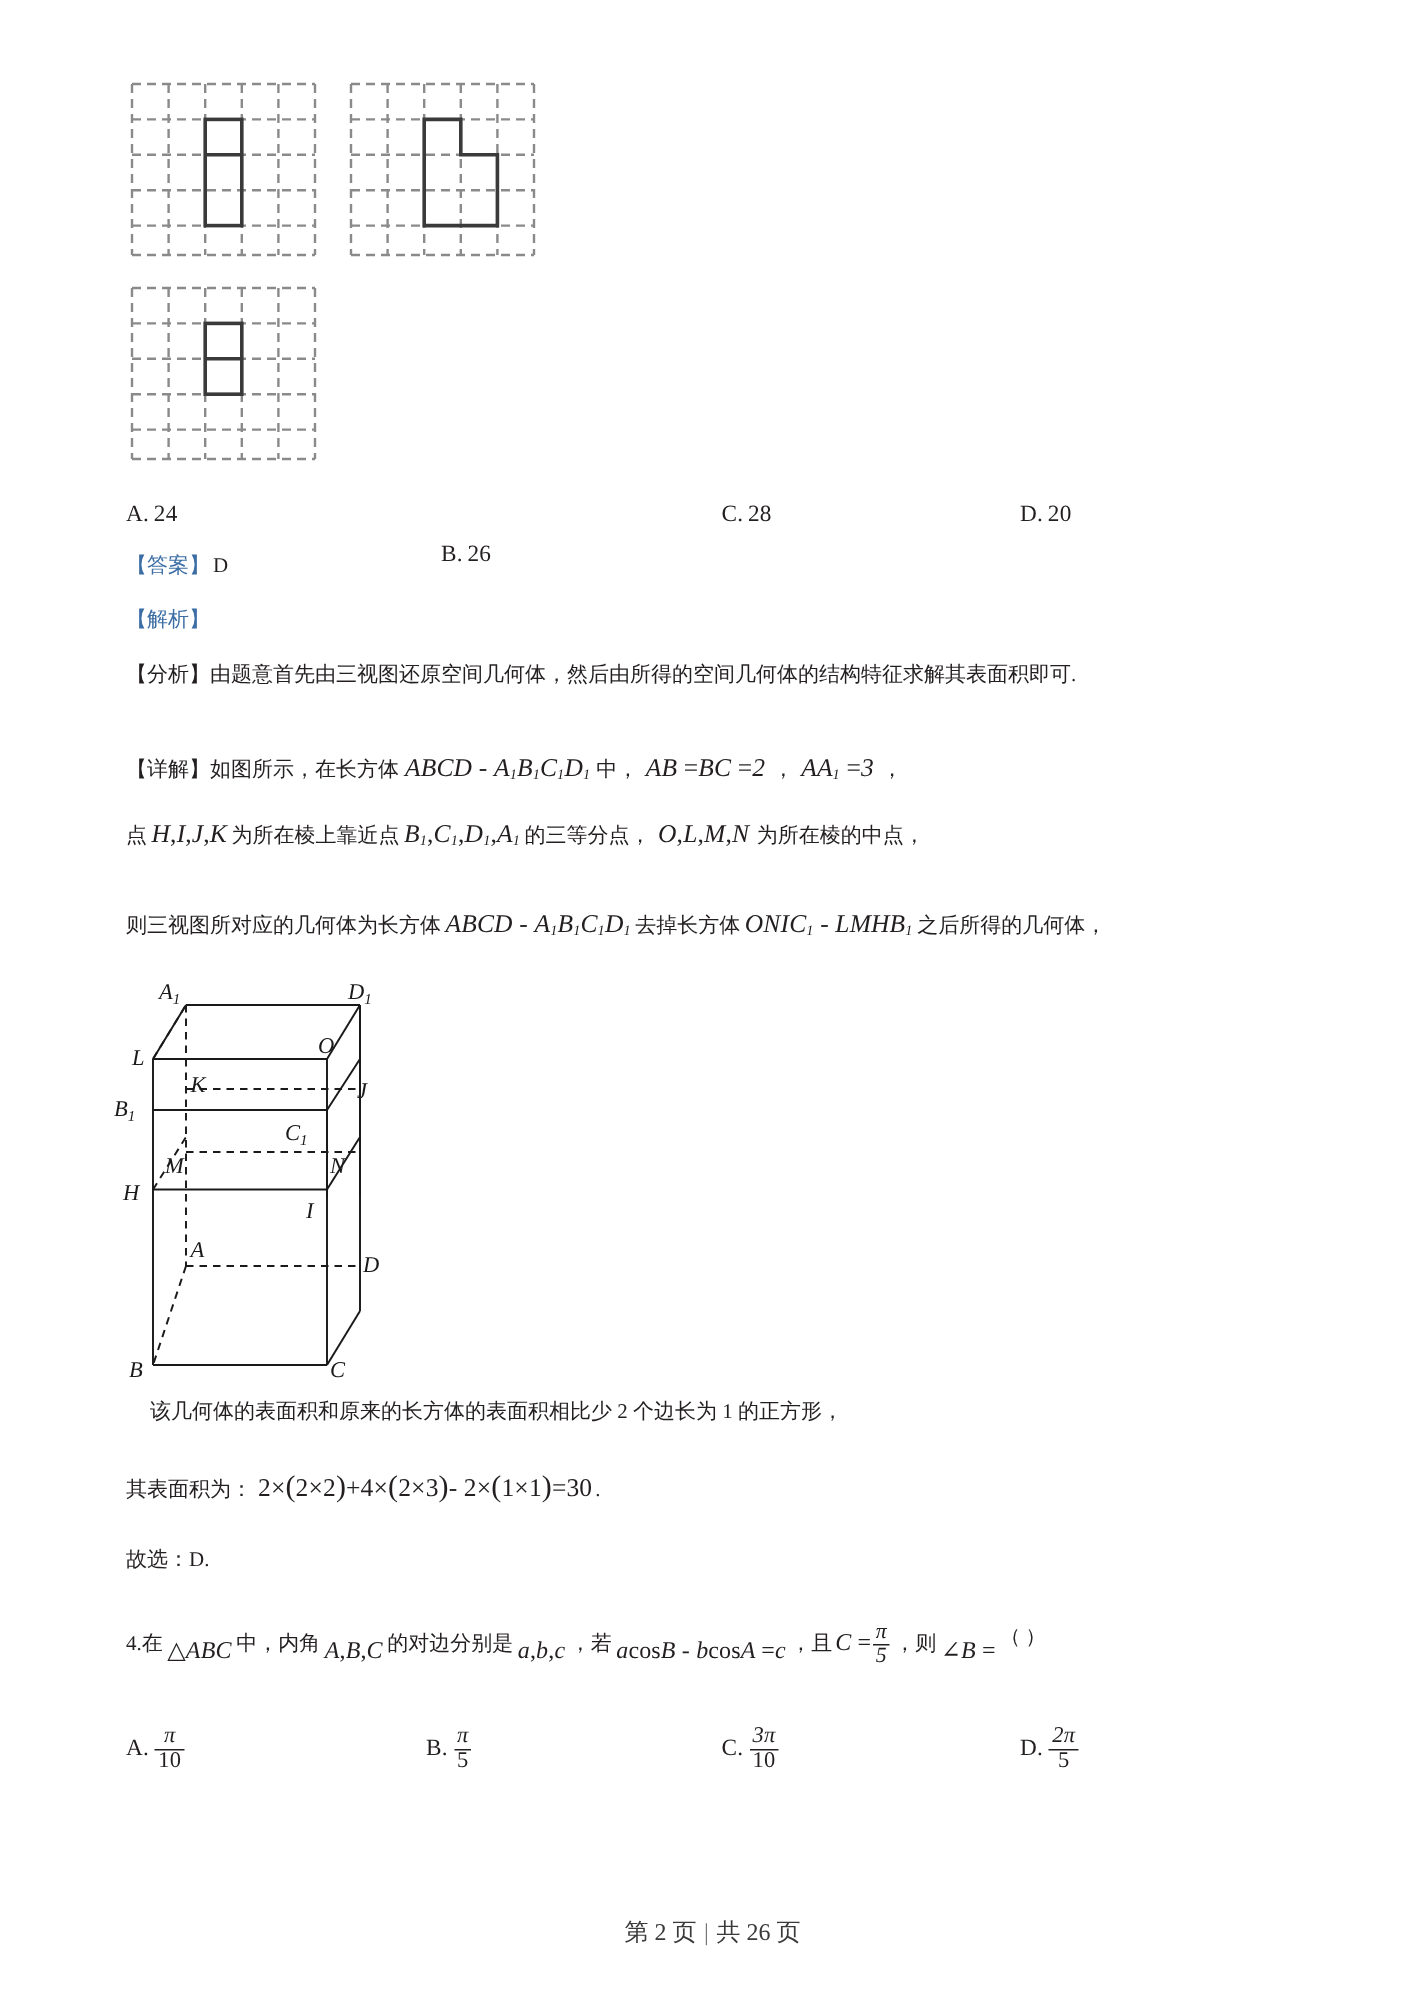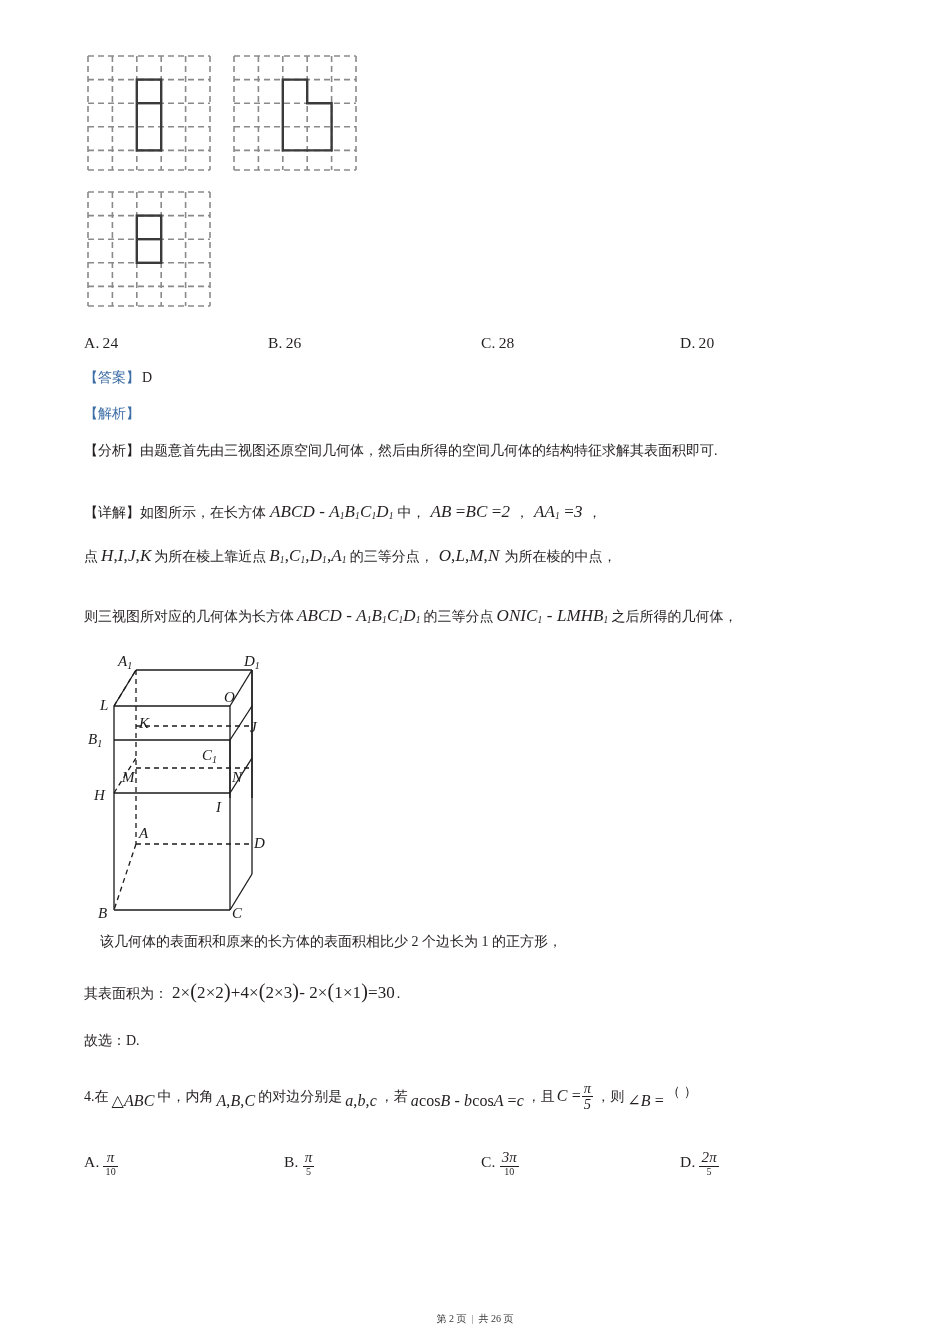--- a/index.html
+++ b/index.html
@@ -81,46 +81,45 @@
     line-height: 1.05;
     margin: 0 1px;
   }
   .frac .num {
     display: block;
     font-size: 15px;
     padding: 0 2px;
   }
   .frac .den {
     display: block;
-    font-size: 10px;
+    font-size: 15px;
     border-top: 1px solid #231f20;
     padding: 0 2px;
   }
   .frac.small .num, .frac.small .den { font-size: 14.5px; }
 
   
   .solid {
     position: absolute;
-    left: 84px;
+    left: 72px;
     top: 648px;
     width: 230px;
     height: 272px;
   }
   .solid svg { display: block; }
 
   
   .footer {
     position: absolute;
     left: 0;
     top: 1278px;
     width: 950px;
     text-align: center;
-    font-size: 10px;
+    font-size: 16px;
     color: #3a3a3a;
-    margin-top: 34px;
   }
   .footer .sep { margin: 0 5px; color: #777; }
 </style>
 </head>
 <body>
 
 <div class="page">
 
   <div class="views-block">
 
@@ -190,21 +189,21 @@
           <line x1="52.8" y1="51.2" x2="77.2" y2="51.2"></line>
         </g>
       </svg>
     </div>
   </div>
 
   <div class="opts" style="top:334px;font-family:Liberation Serif, serif;">
     <div class="opt" style="left:0px;">
       <span class="lbl">A.</span><span>24</span>
     </div>
-    <div class="opt" style="left:184px;">
+    <div class="opt" style="left:210px;margin-top:27px;">
       <span class="lbl">B.</span><span>26</span>
     </div>
     <div class="opt" style="left:397px;">
       <span class="lbl">C.</span><span>28</span>
     </div>
     <div class="opt" style="left:596px;">
       <span class="lbl">D.</span><span>20</span>
     </div>
   </div>
 
@@ -222,21 +221,21 @@
 
   <div class="row" style="left:84px; top:486px;margin-top:16px;">
     <span class="cn">【详解】</span><span class="cn">如图所示，在长方体</span><span class="math" style="margin:0 4px;">ABCD<span class="up"> - </span>A<sub>1</sub>B<sub>1</sub>C<sub>1</sub>D<sub>1</sub></span><span class="cn">中，</span><span class="math" style="margin:0 5px;">AB <span class="up">=</span>BC <span class="up">=</span>2</span><span class="cn">，</span><span class="math" style="margin:0 5px;">AA<sub>1</sub> <span class="up">=</span>3</span><span class="cn">，</span>
   </div>
 
   <div class="row" style="left:84px; top:546px;">
     <span class="cn">点</span><span class="math" style="margin:0 3px;">H<span class="up">,</span>I<span class="up">,</span>J<span class="up">,</span>K</span><span class="cn">为所在棱上靠近点</span><span class="math" style="margin:0 3px;">B<sub>1</sub><span class="up">,</span>C<sub>1</sub><span class="up">,</span>D<sub>1</sub><span class="up">,</span>A<sub>1</sub></span><span class="cn">的三等分点，</span><span class="math" style="margin:0 5px;">O<span class="up">,</span>L<span class="up">,</span>M<span class="up">,</span>N</span><span class="cn">为所在棱的中点，</span>
   </div>
 
   <div class="row" style="left:84px; top:606px;">
-    <span class="cn">则三视图所对应的几何体为长方体</span><span class="math" style="margin:0 3px;">ABCD<span class="up"> - </span>A<sub>1</sub>B<sub>1</sub>C<sub>1</sub>D<sub>1</sub></span><span class="cn">的三等分点</span><span class="math" style="margin:0 3px;">ONIC<sub>1</sub><span class="up"> - </span>LMHB<sub>1</sub></span><span class="cn">之后所得的几何体，</span>
+    <span class="cn">则三视图所对应的几何体为长方体</span><span class="math" style="margin:0 3px;">ABCD<span class="up"> - </span>A<sub>1</sub>B<sub>1</sub>C<sub>1</sub>D<sub>1</sub></span><span class="cn">去掉长方体</span><span class="math" style="margin:0 3px;">ONIC<sub>1</sub><span class="up"> - </span>LMHB<sub>1</sub></span><span class="cn">之后所得的几何体，</span>
   </div>
 
   <div class="solid">
     <svg width="230" height="272" viewBox="0 0 230 272">
       <g fill="none" stroke="#1a1a1a" stroke-width="1.3">
 
         <line x1="52" y1="22" x2="168" y2="22"></line>
         <line x1="168" y1="22" x2="168" y2="150"></line>
         <line x1="52" y1="22" x2="30" y2="58"></line>
         <line x1="30" y1="58" x2="146" y2="58"></line>

